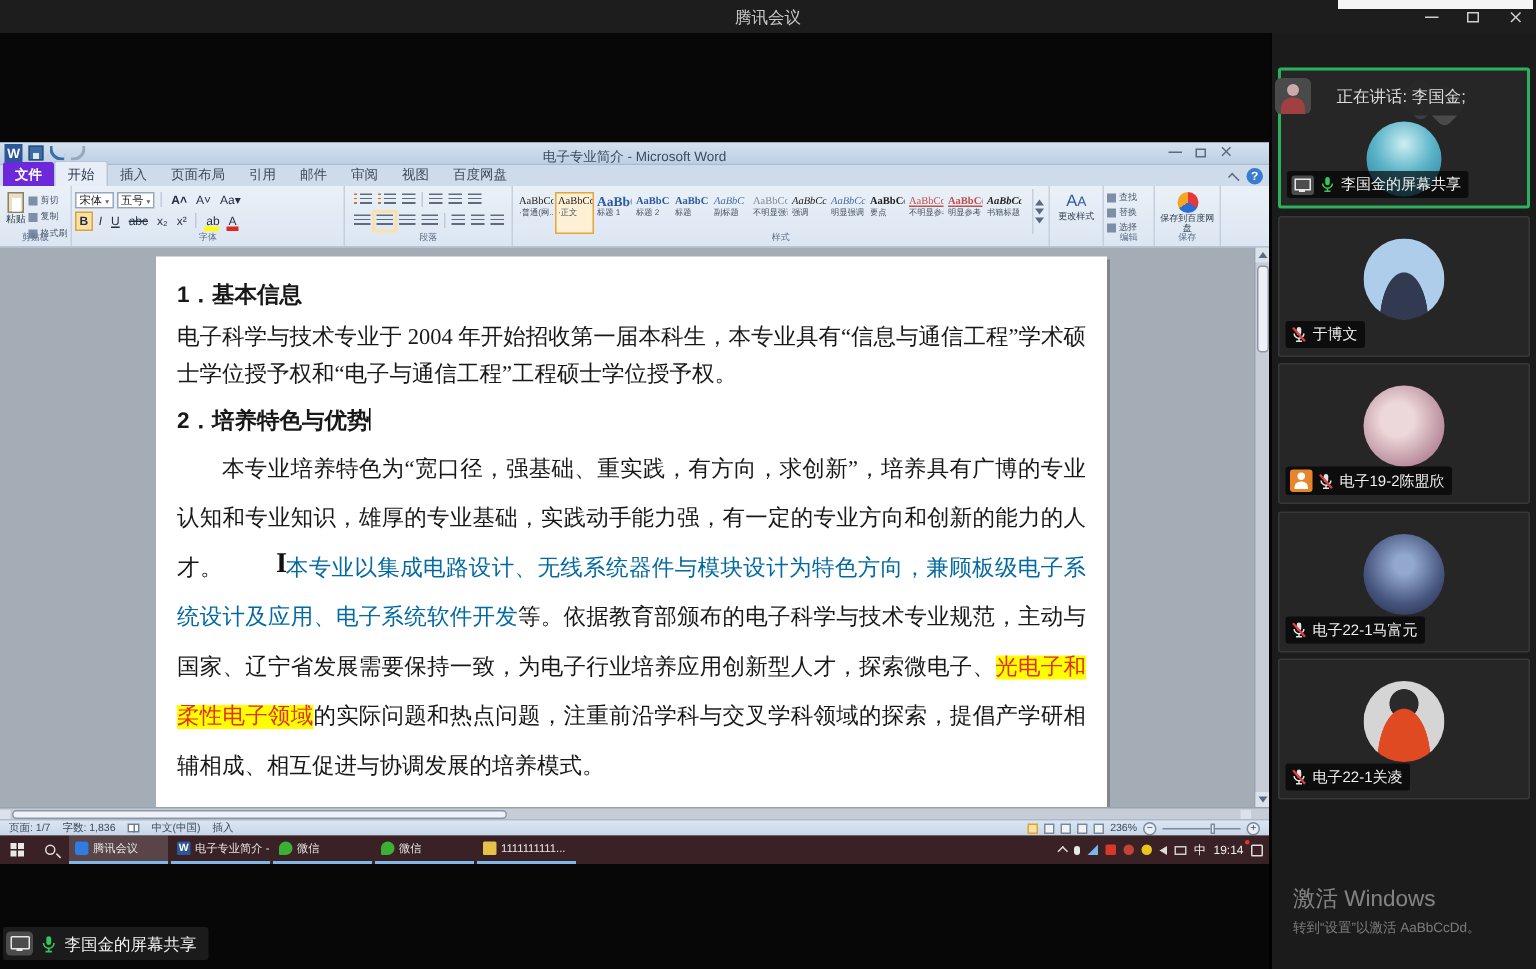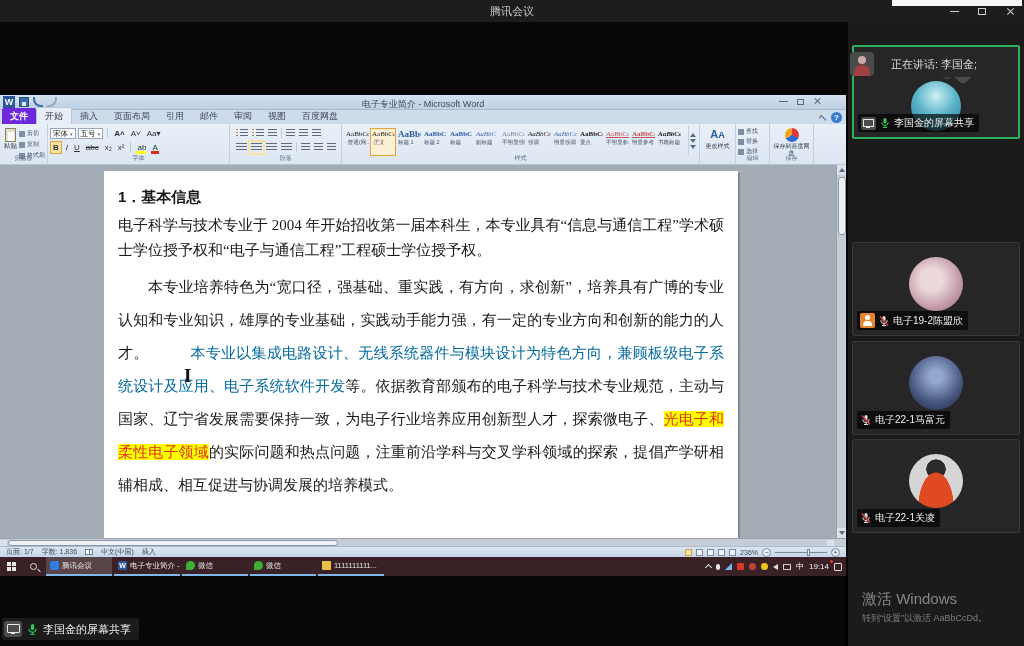--- a/index.html
+++ b/index.html
@@ -92,21 +92,21 @@
   .st-i .st-sample{font-style:italic;}
   .st-bluei .st-sample{font-style:italic;color:#4a6ea9;}
   .st-b .st-sample{font-weight:bold;}
   .st-redu .st-sample{color:#c0504d;text-decoration:underline;}
   .st-redb .st-sample{color:#c0504d;font-weight:bold;text-decoration:underline;}
   .st-bi .st-sample{font-weight:bold;font-style:italic;}
   .gal-arrows{width:9px;display:flex;flex-direction:column;justify-content:center;gap:2px;align-items:center;border-left:1px solid #c5d0de;}
   .tri-up{width:0;height:0;border-left:3px solid transparent;border-right:3px solid transparent;border-bottom:4px solid #5a6a80;}
   .tri-dn{width:0;height:0;border-left:3px solid transparent;border-right:3px solid transparent;border-top:4px solid #5a6a80;}
   .g-change{width:36px;text-align:center;}
-  .chg-icon{font-size:11px;font-weight:bold;color:#2e5b9f;line-height:16px;}
+  .chg-icon{font-size:11px;font-weight:normal;color:#2e5b9f;line-height:16px;}
   .chg-label{font-size:6px;color:#33404f;line-height:7px;}
   .g-edit{width:34px;display:flex;flex-direction:column;gap:1px;padding-top:3px;}
   .g-save{width:44px;text-align:center;}
   .bd-icon{width:14px;height:14px;margin:2px auto 1px auto;border-radius:50%;background:conic-gradient(#e4393c 0 33%,#2b6dd6 33% 66%,#f5a623 66% 100%);}
   .bd-label{font-size:6px;color:#33404f;line-height:7px;}
 
   .w-doc{position:relative;height:373px;background:#a4acb6;overflow:hidden;}
   .page{position:absolute;left:104px;top:6px;width:634px;height:380px;background:#fff;box-shadow:2px 2px 0 #7e8690;padding:12px 14px 0 14px;font-family:"Liberation Serif","DejaVu Serif",serif;color:#181818;}
   .doc-h{font-family:"Liberation Sans","DejaVu Sans",sans-serif;font-weight:bold;font-size:15px;line-height:20px;margin:4px 0 6px 0;}
   .doc-p{font-size:15px;line-height:25px;text-align:justify;margin-bottom:8px;}
@@ -408,20 +408,21 @@
           <div class="bd-icon"></div>
           <div class="bd-label">保存到百度网盘</div>
           <div class="grp-label">保存</div>
         </div>
       </div>
 
       <div class="w-doc">
         <div class="page" id="docPage">
             <div class="doc-h">1．基本信息</div>
             <div class="doc-p"><span>电子科学与技术专业于 2004 年开始招收第一届本科生，本专业具有“信息与通信工程”学术硕士学位授予权和“电子与通信工程”工程硕士学位授予权。</span></div>
+            <div class="doc-h">2．培养特色与优势<span class="caret-i"></span></div>
             <div class="doc-p ind wide"><span>本专业培养特色为“宽口径，强基础、重实践，有方向，求创新”，培养具有广博的专业认知和专业知识，雄厚的专业基础，实践动手能力强，有一定的专业方向和创新的能力的人才。</span><span class="seg-red">本专业以集成电路设计、无线系统器件与模块设计为特色方向，兼顾板级电子系统设计及应用、电子系统软件开发</span><span>等。依据教育部颁布的电子科学与技术专业规范，主动与国家、辽宁省发展需要保持一致，为电子行业培养应用创新型人才，探索微电子、</span><span class="seg-hl">光电子和柔性电子领域</span><span>的实际问题和热点问题，注重前沿学科与交叉学科领域的探索，提倡产学研相辅相成、相互促进与协调发展的培养模式。</span></div>
             <div class="doc-p ind wide"></div>
           </div>
         <div class="ibeam">I</div>
         <div class="vscroll">
           <div class="vs-btn" style="top:0">
               <div class="tri-up"></div>
             </div>
           <div class="vs-thumb"></div>
           <div class="vs-btn" style="bottom:0">
@@ -538,20 +539,33 @@
           <div class="mon-ico"></div>
           <svg width="12" height="12" viewBox="0 0 24 24">
             <rect x="9" y="2" width="6" height="11" rx="3" fill="#35c75a"></rect>
             <path d="M5.5 10.5a6.5 6.5 0 0 0 13 0" fill="none" stroke="#35c75a" stroke-width="2"></path>
             <line x1="12" y1="17" x2="12" y2="21" stroke="#35c75a" stroke-width="2"></line>
             <line x1="8" y1="21" x2="16" y2="21" stroke="#35c75a" stroke-width="2"></line>
           </svg>
           <span>李国金的屏幕共享</span>
         </div>
       </div>
+      <div class="tile" style="top: 122px;">
+        <div class="av av2"></div>
+        <div class="name-pill">
+          <svg width="12" height="12" viewBox="0 0 24 24">
+            <rect x="9" y="2" width="6" height="11" rx="3" fill="#e4e4e4"></rect>
+            <path d="M5.5 10.5a6.5 6.5 0 0 0 13 0" fill="none" stroke="#e4e4e4" stroke-width="2"></path>
+            <line x1="12" y1="17" x2="12" y2="21" stroke="#e4e4e4" stroke-width="2"></line>
+            <line x1="8" y1="21" x2="16" y2="21" stroke="#e4e4e4" stroke-width="2"></line>
+            <line x1="4" y1="3" x2="20" y2="21" stroke="#e04040" stroke-width="3"></line>
+          </svg>
+          <span>于博文</span>
+        </div>
+      </div>
       <div class="tile" style="top: 220px;">
         <div class="av av3"></div>
         <div class="name-pill">
           <div class="badge-host"></div>
           <svg width="12" height="12" viewBox="0 0 24 24">
             <rect x="9" y="2" width="6" height="11" rx="3" fill="#e4e4e4"></rect>
             <path d="M5.5 10.5a6.5 6.5 0 0 0 13 0" fill="none" stroke="#e4e4e4" stroke-width="2"></path>
             <line x1="12" y1="17" x2="12" y2="21" stroke="#e4e4e4" stroke-width="2"></line>
             <line x1="8" y1="21" x2="16" y2="21" stroke="#e4e4e4" stroke-width="2"></line>
             <line x1="4" y1="3" x2="20" y2="21" stroke="#e04040" stroke-width="3"></line>

